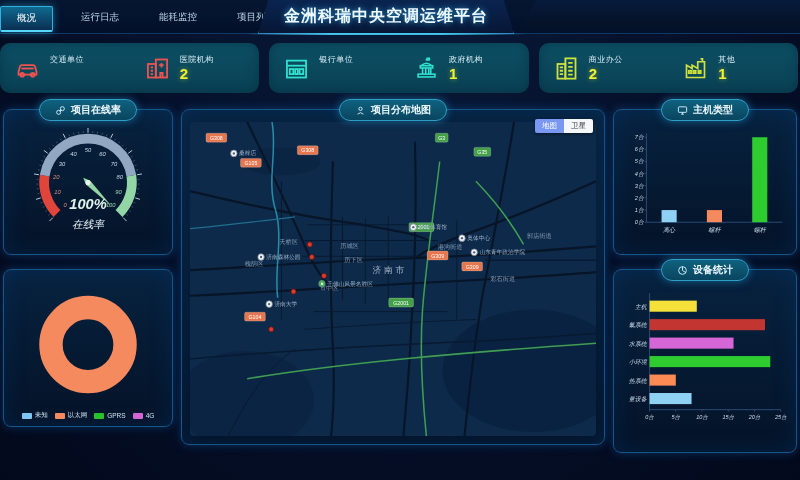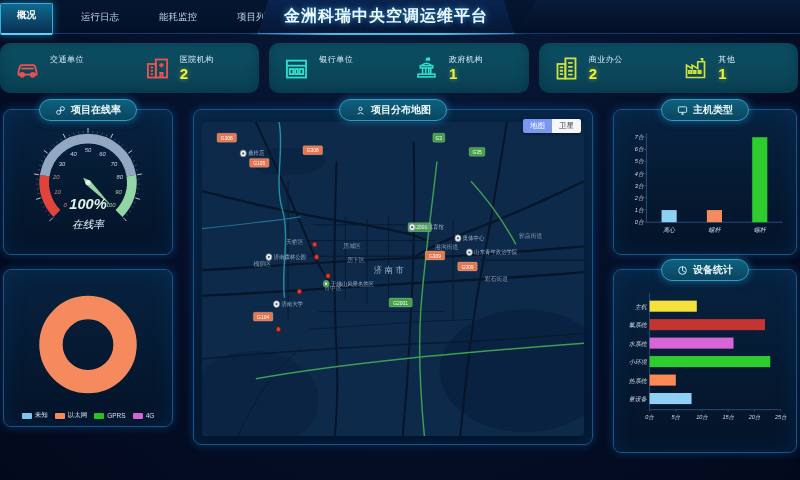--- a/index.html
+++ b/index.html
@@ -5,43 +5,43 @@
   html,body{margin:0;padding:0;background:#02060f;}
   *{box-sizing:border-box;}
   .screen{position:relative;width:800px;height:480px;overflow:hidden;
     background:radial-gradient(ellipse at 50% 0%,#081a3a 0%,#050f28 55%,#03091c 100%);
     font-family:"Liberation Sans","DejaVu Sans",sans-serif;color:#dceaf5;}
   
   .topbar{position:relative;height:34px;background:linear-gradient(180deg,#051631,#03102a);
     border-bottom:1px solid #0d3a66;}
   .tabs{display:flex;align-items:center;height:34px;gap:4px;}
   .tab{padding:0 18px;font-size:9.5px;color:#bcd6e8;line-height:34px;cursor:pointer;white-space:nowrap;}
-  .tab.active{margin:4px 6px 0 0;line-height:22px;height:32px;padding:0 16px;
+  .tab.active{margin:4px 6px 0 0;line-height:22px;height:26px;padding:0 16px;
     background:linear-gradient(180deg,#0f6990,#0a2f52);border:1px solid #2fb0dd;border-bottom:2px solid #55d6ff;
-    border-radius:2px;color:#fff;font-weight:bold;box-shadow:0 0 8px rgba(47,176,221,.55);}
+    border-radius:2px;color:#fff;font-weight:normal;box-shadow:0 0 8px rgba(47,176,221,.55);}
   .title-box{position:absolute;left:258px;top:0;width:256px;height:34px;display:flex;align-items:center;justify-content:center;
     background:linear-gradient(180deg,#0a2450,#071736);border:1px solid #2878b8;border-top:none;
     clip-path:polygon(4% 0,96% 0,100% 100%,0 100%);}
   .title-box span{font-size:16px;font-weight:bold;letter-spacing:1px;color:#eef8ff;text-shadow:0 0 6px #2f9fd8;}
   .title-glow{position:absolute;left:246px;top:33px;width:280px;height:2px;
     background:linear-gradient(90deg,transparent,#49cdf5 30%,#49cdf5 70%,transparent);opacity:.9;}
   .top-deco{position:absolute;right:0;top:0;width:278px;height:26px;background:linear-gradient(180deg,#081c3e,#051226);
     clip-path:polygon(14px 0,100% 0,100% 100%,0 100%);opacity:.8;}
   
   .stats{display:flex;gap:10px;margin:9px 2px 0 0;}
   .card{flex:1;height:50px;background:linear-gradient(180deg,#0d5065,#0a4154);border-radius:10px;
     display:flex;align-items:center;box-shadow:inset 0 0 12px rgba(0,40,60,.5);}
   .stat{width:50%;display:flex;align-items:center;gap:9px;padding-left:14px;}
   .stat svg{width:27px;height:27px;flex:0 0 auto;}
   .stat .txt{display:flex;flex-direction:column;}
   .stat-label{font-size:8px;color:#d9edf6;letter-spacing:.5px;}
   .stat-value{font-size:15px;font-weight:bold;color:#f2f22e;min-height:17px;line-height:17px;text-shadow:0 0 5px rgba(240,240,40,.5);}
   .ic-red{color:#ef5350;} .ic-teal{color:#2fe0cf;} .ic-yellow{color:#cfe23c;}
   
-  .main{display:flex;gap:20px;margin:16px 3px 0 3px;}
+  .main{display:flex;gap:8px;margin:16px 3px 0 3px;}
   .col-left{width:170px;flex:0 0 auto;}
   .col-right{width:184px;flex:0 0 auto;}
   .col-center{flex:1;}
   .panel{position:relative;background:linear-gradient(180deg,#07223f,#041328);
     border:1px solid #14558a;border-radius:8px;
     box-shadow:0 0 10px rgba(20,120,200,.35), inset 0 0 22px rgba(10,80,160,.22);}
   .panel-header{position:absolute;top:-11px;left:50%;transform:translateX(-50%);height:22px;padding:0 15px;
     display:flex;align-items:center;gap:5px;background:linear-gradient(180deg,#0e617f,#0a455f);
     border:1px solid #2e9ec7;border-radius:13px;font-size:10px;font-weight:bold;color:#ecf8fd;
     white-space:nowrap;box-shadow:0 0 8px rgba(40,170,220,.5);z-index:5;}

